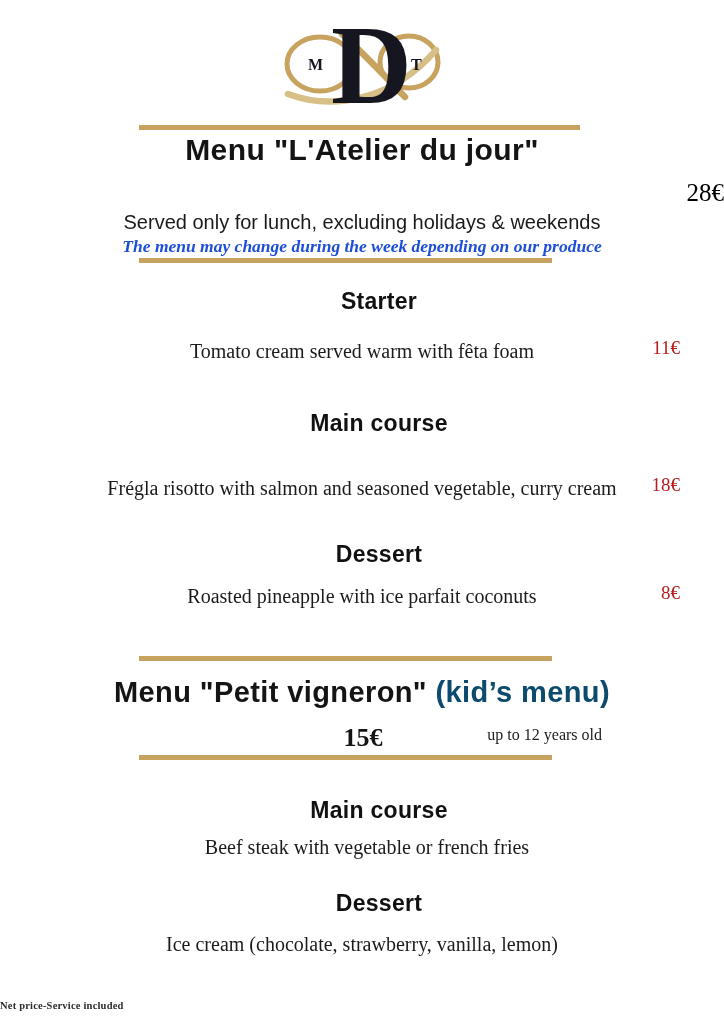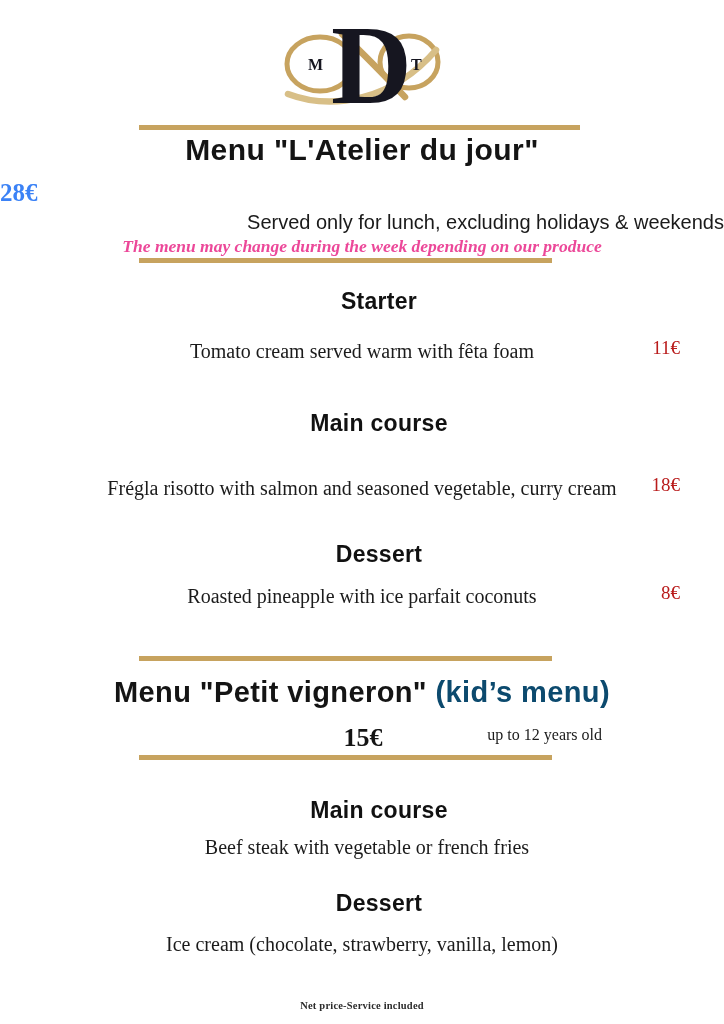--- a/index.html
+++ b/index.html
@@ -41,33 +41,33 @@
   .d4{top:755px;}
   
   .menu-title{
     position:absolute;left:0;right:0;margin:0;text-align:center;
     font-size:30px;font-weight:bold;letter-spacing:0.4px;color:#141414;
   }
   .t1{top:133px;}
   .t2{top:676px;font-size:29px;}
   .title-light{font-weight:bold;color:#0c4a6e;}
   .big-price{
-    position:absolute;left:0;right:0;text-align:left;
+    position:absolute;left:0;right:0;text-align:right;
     font-family:"Liberation Serif", serif;
-    font-weight:bold;font-size:25px;color:#3b82f6;
+    font-weight:normal;font-size:25px;color:#000000;
   }
   .p1{top:179px;}
   .subtitle{
-    position:absolute;left:0;right:0;top:211px;text-align:right;
+    position:absolute;left:0;right:0;top:211px;text-align:center;
     font-size:20px;color:#1a1a1a;
   }
   .note{
     position:absolute;left:0;right:0;top:236px;text-align:center;
     font-family:"Liberation Serif", serif;font-style:italic;font-weight:bold;
-    font-size:17.5px;color:#ec4899;
+    font-size:17.5px;color:#1d4ed8;
   }
   .section-heading{
     position:absolute;left:0;right:0;margin:0;text-align:center;
     font-size:23px;font-weight:bold;letter-spacing:0.3px;color:#111;padding-left:34px;
   }
   .h-starter{top:288px;}
   .h-main1{top:410px;}
   .h-dessert1{top:541px;}
   .h-main2{top:797px;}
   .h-dessert2{top:890px;}
@@ -90,21 +90,21 @@
   .kid-price{
     display:block;text-align:center;padding-right:26px;
     font-family:"Liberation Serif", serif;font-weight:bold;
     font-size:26px;color:#141414;margin-left:28px;
   }
   .age-note{
     position:absolute;right:122px;top:3px;
     font-family:"Liberation Serif", serif;font-size:16px;color:#1b1b1b;
   }
   .footer-note{
-    position:absolute;left:0;right:0;top:1000px;text-align:center;
+    position:absolute;left:0;right:0;top:1000px;text-align:left;
     font-family:"Liberation Serif", serif;font-weight:bold;
     font-size:10.5px;color:#2c2c2c;letter-spacing:0.2px;
   }
 </style>
 </head>
 <body>
 
 <div class="page">
 
   <div class="logo">

